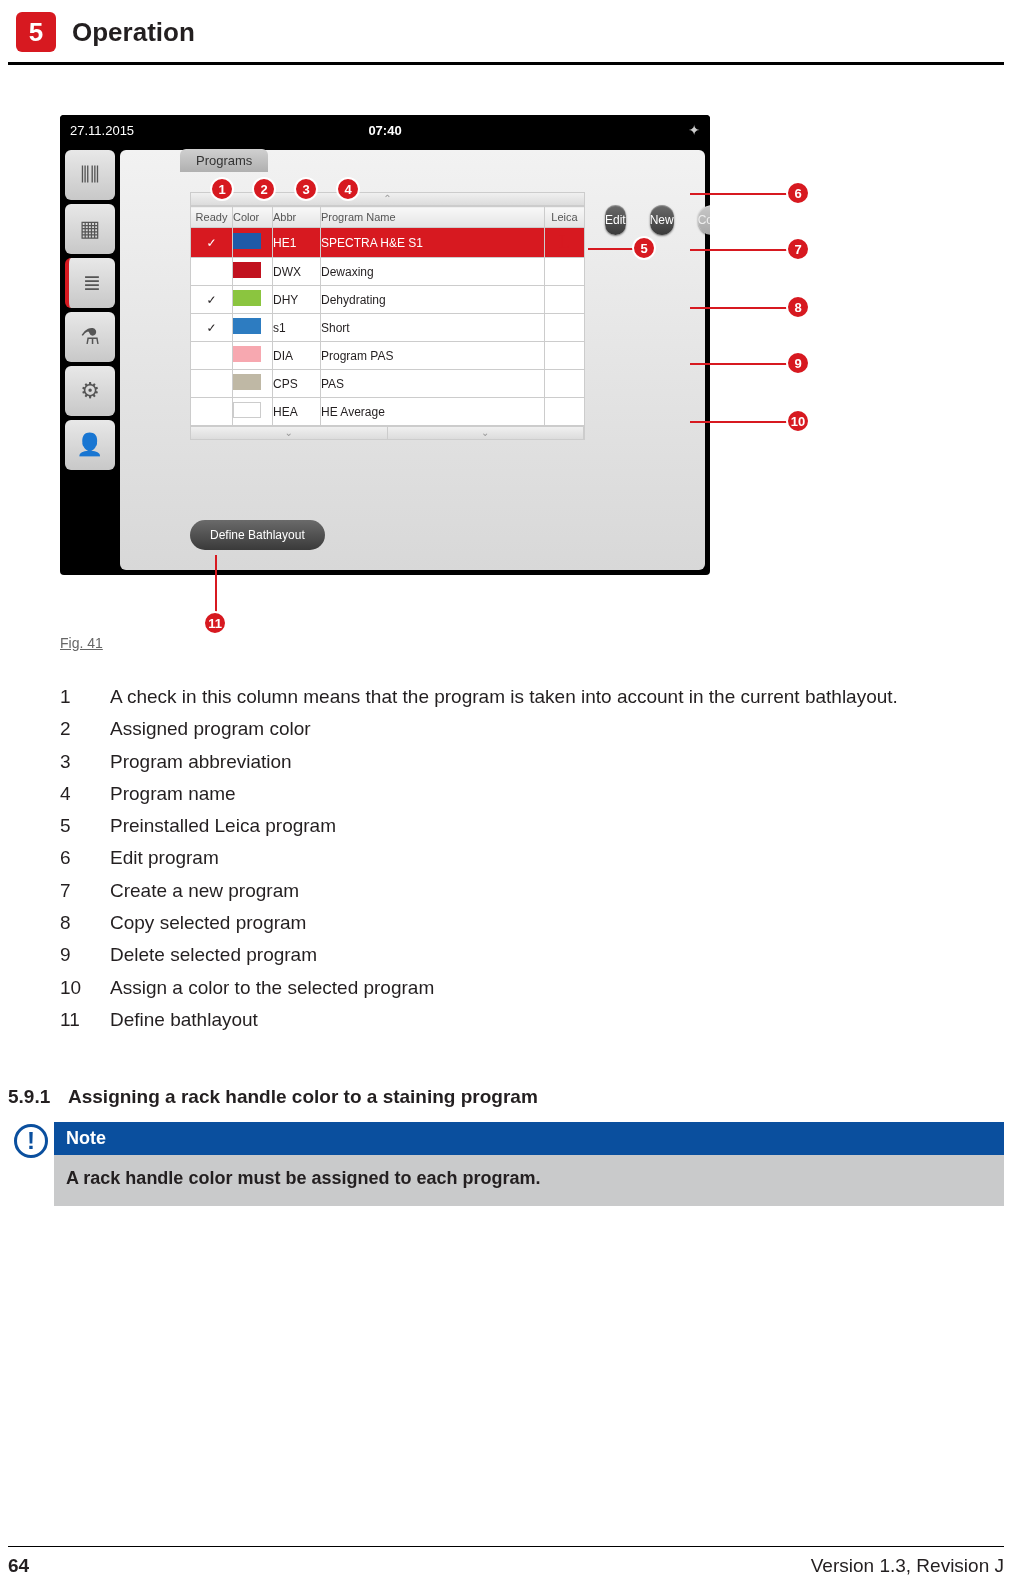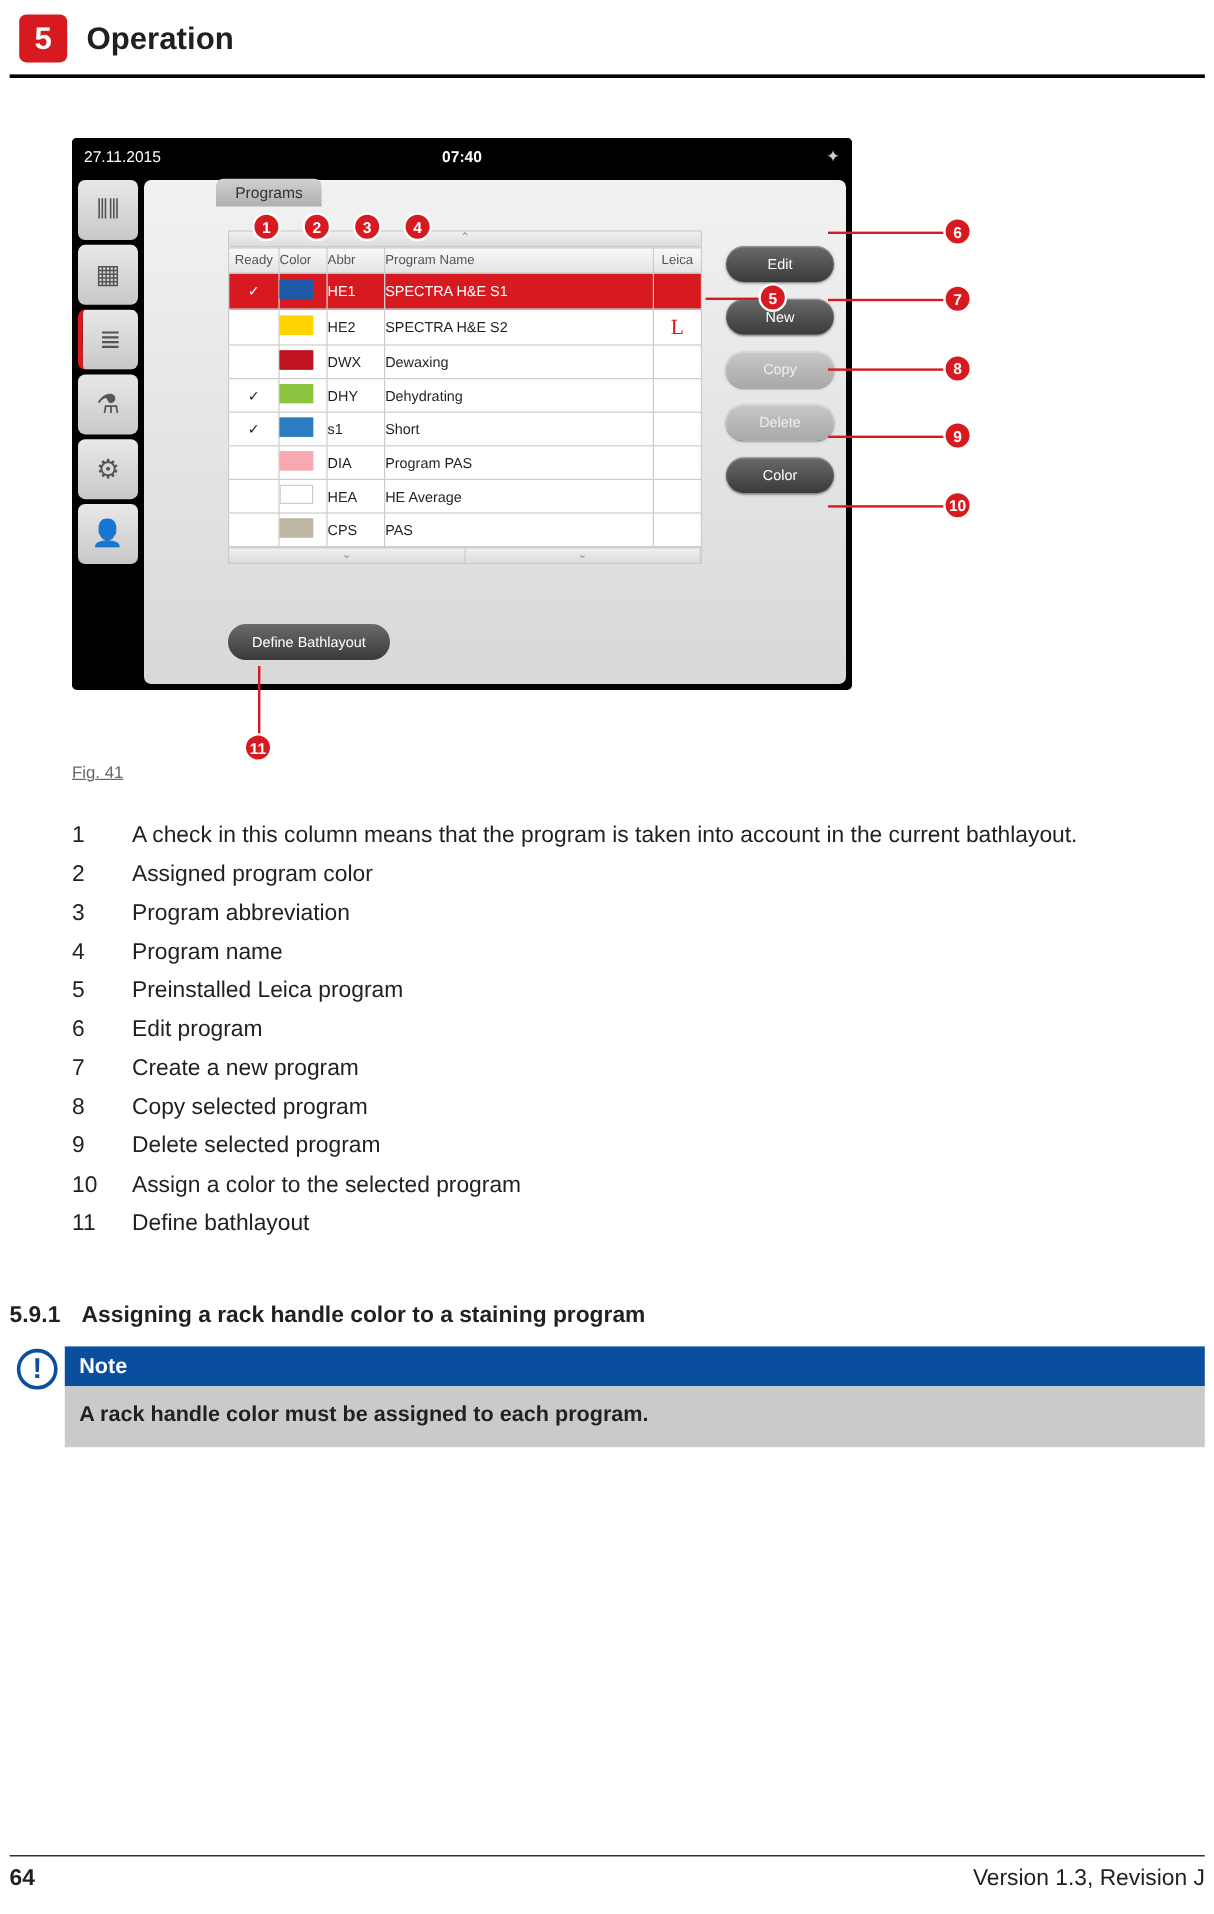--- a/index.html
+++ b/index.html
@@ -33,21 +33,21 @@
   .tbl .abbr { width: 48px; }
   .tbl .leica { width: 40px; text-align: center; }
   .swatch { width: 28px; height: 16px; display: inline-block; }
   .row-sel td { background: #d71920; color: #fff; }
   .row-sel .ready { background: #d71920; }
   .cursive { font-family: 'Brush Script MT', cursive; color: #d71920; font-size: 18px; }
   .topcap, .botcap { height: 14px; background: linear-gradient(#f0f0f0,#dcdcdc); border: 1px solid #ccc; text-align: center; font-size: 10px; color: #999; line-height: 12px; }
   .botcap { display:flex; }
   .botcap span{ flex:1; border-right:1px solid #ccc;}
 
-  .btncol { position: absolute; right: 10px; top: 55px; width: 90px; display: flex; flex-direction: column; gap: 14px; justify-content: flex-end; }
+  .btncol { position: absolute; right: 10px; top: 55px; width: 90px; display: flex; flex-direction: row; gap: 24px; }
   .btncol .b { height: 30px; border-radius: 15px; text-align: center; line-height: 30px; font-size: 12px; color: #fff; background: linear-gradient(#6a6a6a,#3a3a3a); box-shadow: inset 0 1px 1px rgba(255,255,255,.3), 0 1px 2px rgba(0,0,0,.5); }
   .btncol .b.disabled { background: linear-gradient(#c8c8c8,#a8a8a8); color: #eee; }
 
   .define { position: absolute; left: 70px; bottom: 20px; height: 30px; padding: 0 20px; border-radius: 15px; background: linear-gradient(#6a6a6a,#3a3a3a); color: #fff; font-size: 12px; line-height: 30px; }
 
   
   .callout { position: absolute; width: 24px; height: 24px; border-radius: 50%; background: #d71920; color: #fff; font-size: 13px; font-weight: bold; display: flex; align-items: center; justify-content: center; border: 2px solid #fff; z-index: 10; }
   .lead { position: absolute; background: #d71920; height: 2px; z-index: 5; }
   .lead-v { width: 2px; height: auto; }
 
@@ -117,27 +117,20 @@
             <tbody id="tbody">
                 <tr class="row-sel">
                   <td class="ready"><span style="color:#fff">✓</span></td>
                   <td class="color"><span class="swatch" style="background:#1f5aa8; border:1px solid #1f5aa8;"></span></td>
                   <td class="abbr">HE1</td>
                   <td>SPECTRA H&amp;E S1</td>
                   <td class="leica"><span class="cursive">L</span></td>
                 </tr>
                 <tr>
                   <td class="ready"></td>
-                  <td class="color"><span class="swatch" style="background:#ffd400; border:1px solid #ffd400;"></span></td>
-                  <td class="abbr">HE2</td>
-                  <td>SPECTRA H&amp;E S2</td>
-                  <td class="leica"><span class="cursive">L</span></td>
-                </tr>
-                <tr>
-                  <td class="ready"></td>
                   <td class="color"><span class="swatch" style="background:#c1121f; border:1px solid #c1121f;"></span></td>
                   <td class="abbr">DWX</td>
                   <td>Dewaxing</td>
                   <td class="leica"></td>
                 </tr>
                 <tr>
                   <td class="ready">✓</td>
                   <td class="color"><span class="swatch" style="background:#8bc53f; border:1px solid #8bc53f;"></span></td>
                   <td class="abbr">DHY</td>
                   <td>Dehydrating</td>
@@ -152,30 +145,30 @@
                 </tr>
                 <tr>
                   <td class="ready"></td>
                   <td class="color"><span class="swatch" style="background:#f7a8b0; border:1px solid #f7a8b0;"></span></td>
                   <td class="abbr">DIA</td>
                   <td>Program PAS</td>
                   <td class="leica"></td>
                 </tr>
                 <tr>
                   <td class="ready"></td>
+                  <td class="color"><span class="swatch" style="background:#bfb8a5; border:1px solid #bfb8a5;"></span></td>
+                  <td class="abbr">CPS</td>
+                  <td>PAS</td>
+                  <td class="leica"></td>
+                </tr>
+                <tr>
+                  <td class="ready"></td>
                   <td class="color"><span class="swatch" style="background:#ffffff; border:1px solid #ccc;"></span></td>
                   <td class="abbr">HEA</td>
                   <td>HE Average</td>
-                  <td class="leica"></td>
-                </tr>
-                <tr>
-                  <td class="ready"></td>
-                  <td class="color"><span class="swatch" style="background:#bfb8a5; border:1px solid #bfb8a5;"></span></td>
-                  <td class="abbr">CPS</td>
-                  <td>PAS</td>
                   <td class="leica"></td>
                 </tr>
               </tbody>
           </table>
           <div class="botcap">
               <span>⌄</span>
               <span>⌄</span>
             </div>
         </div>
         <div class="btncol">

